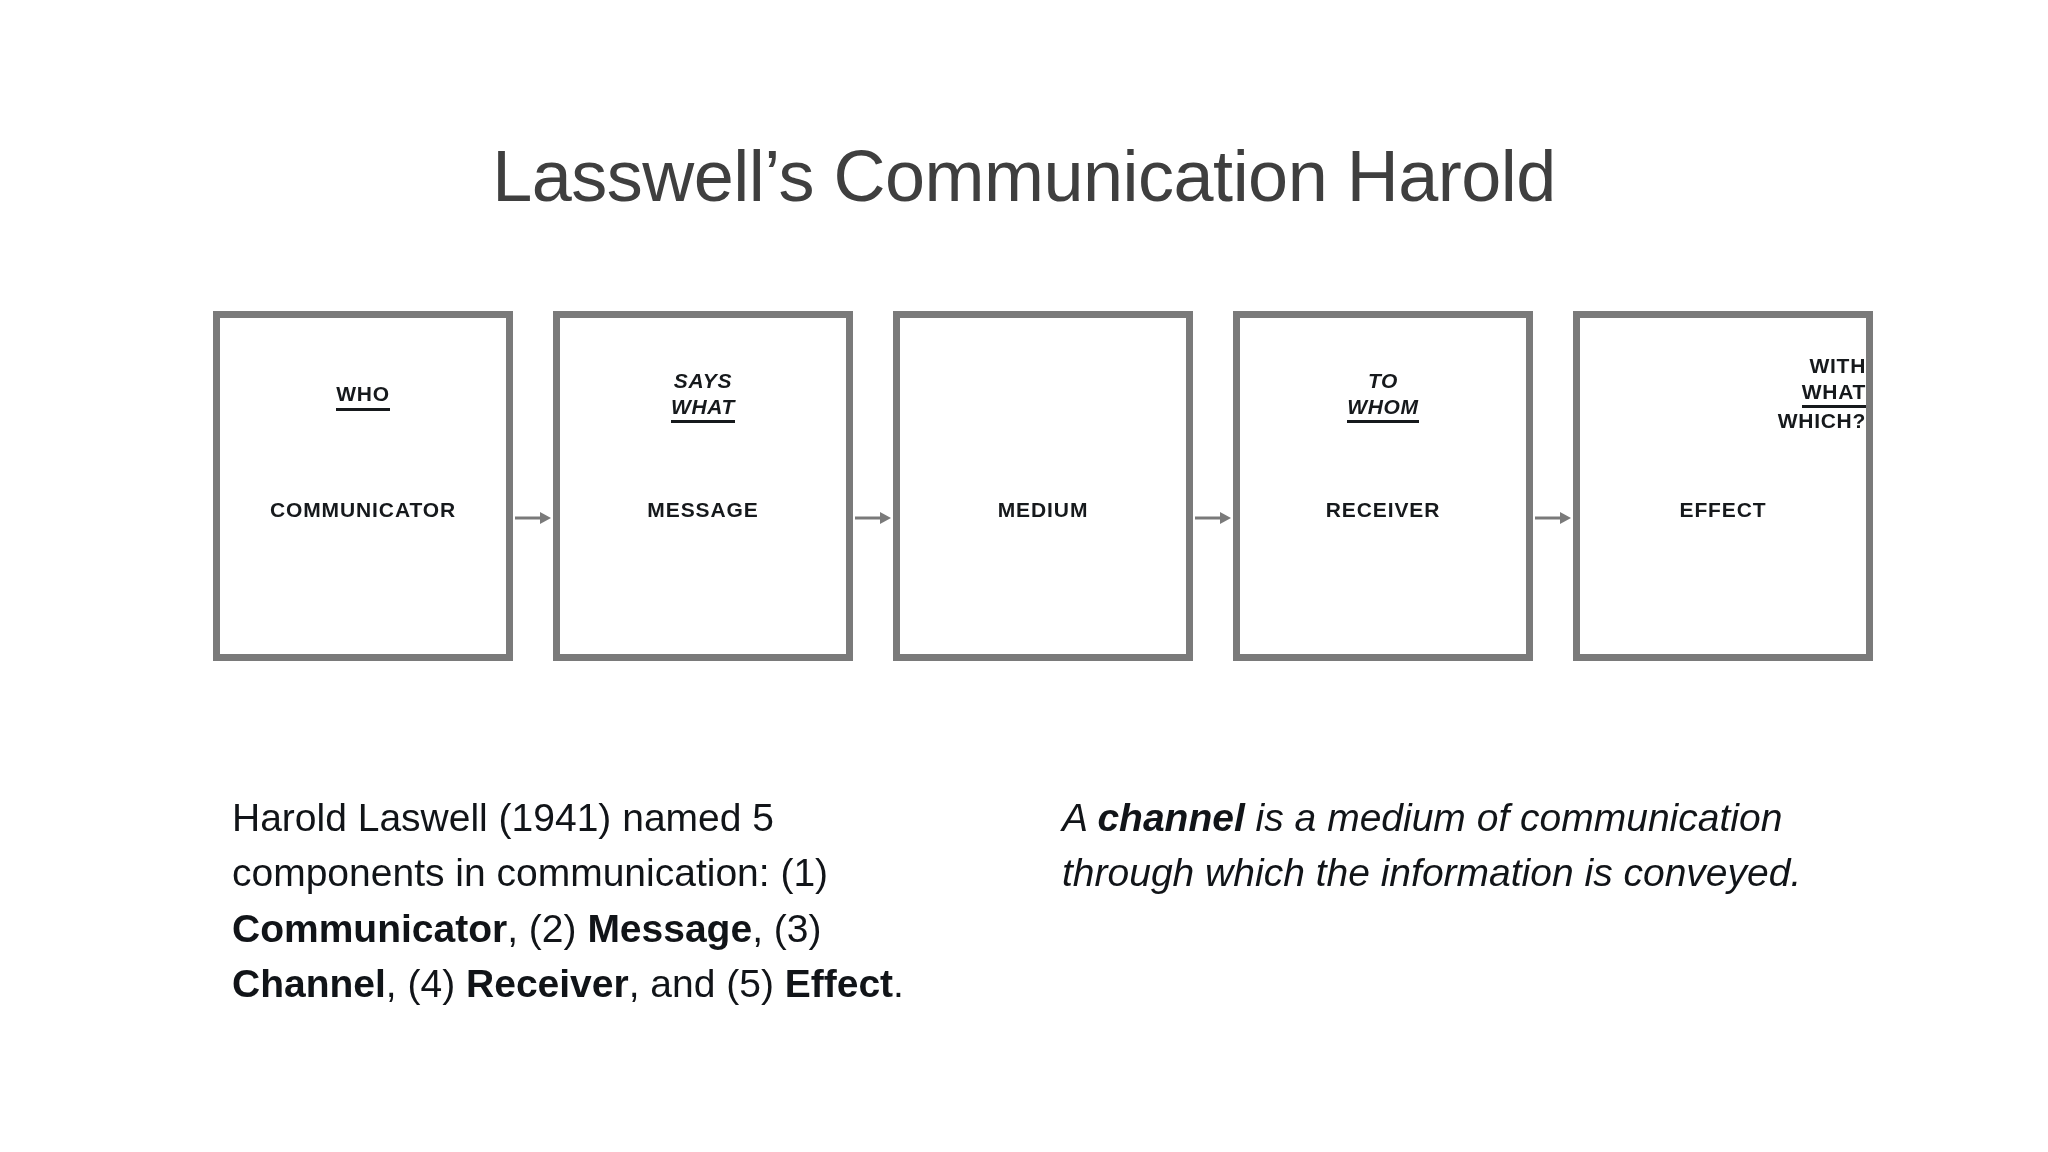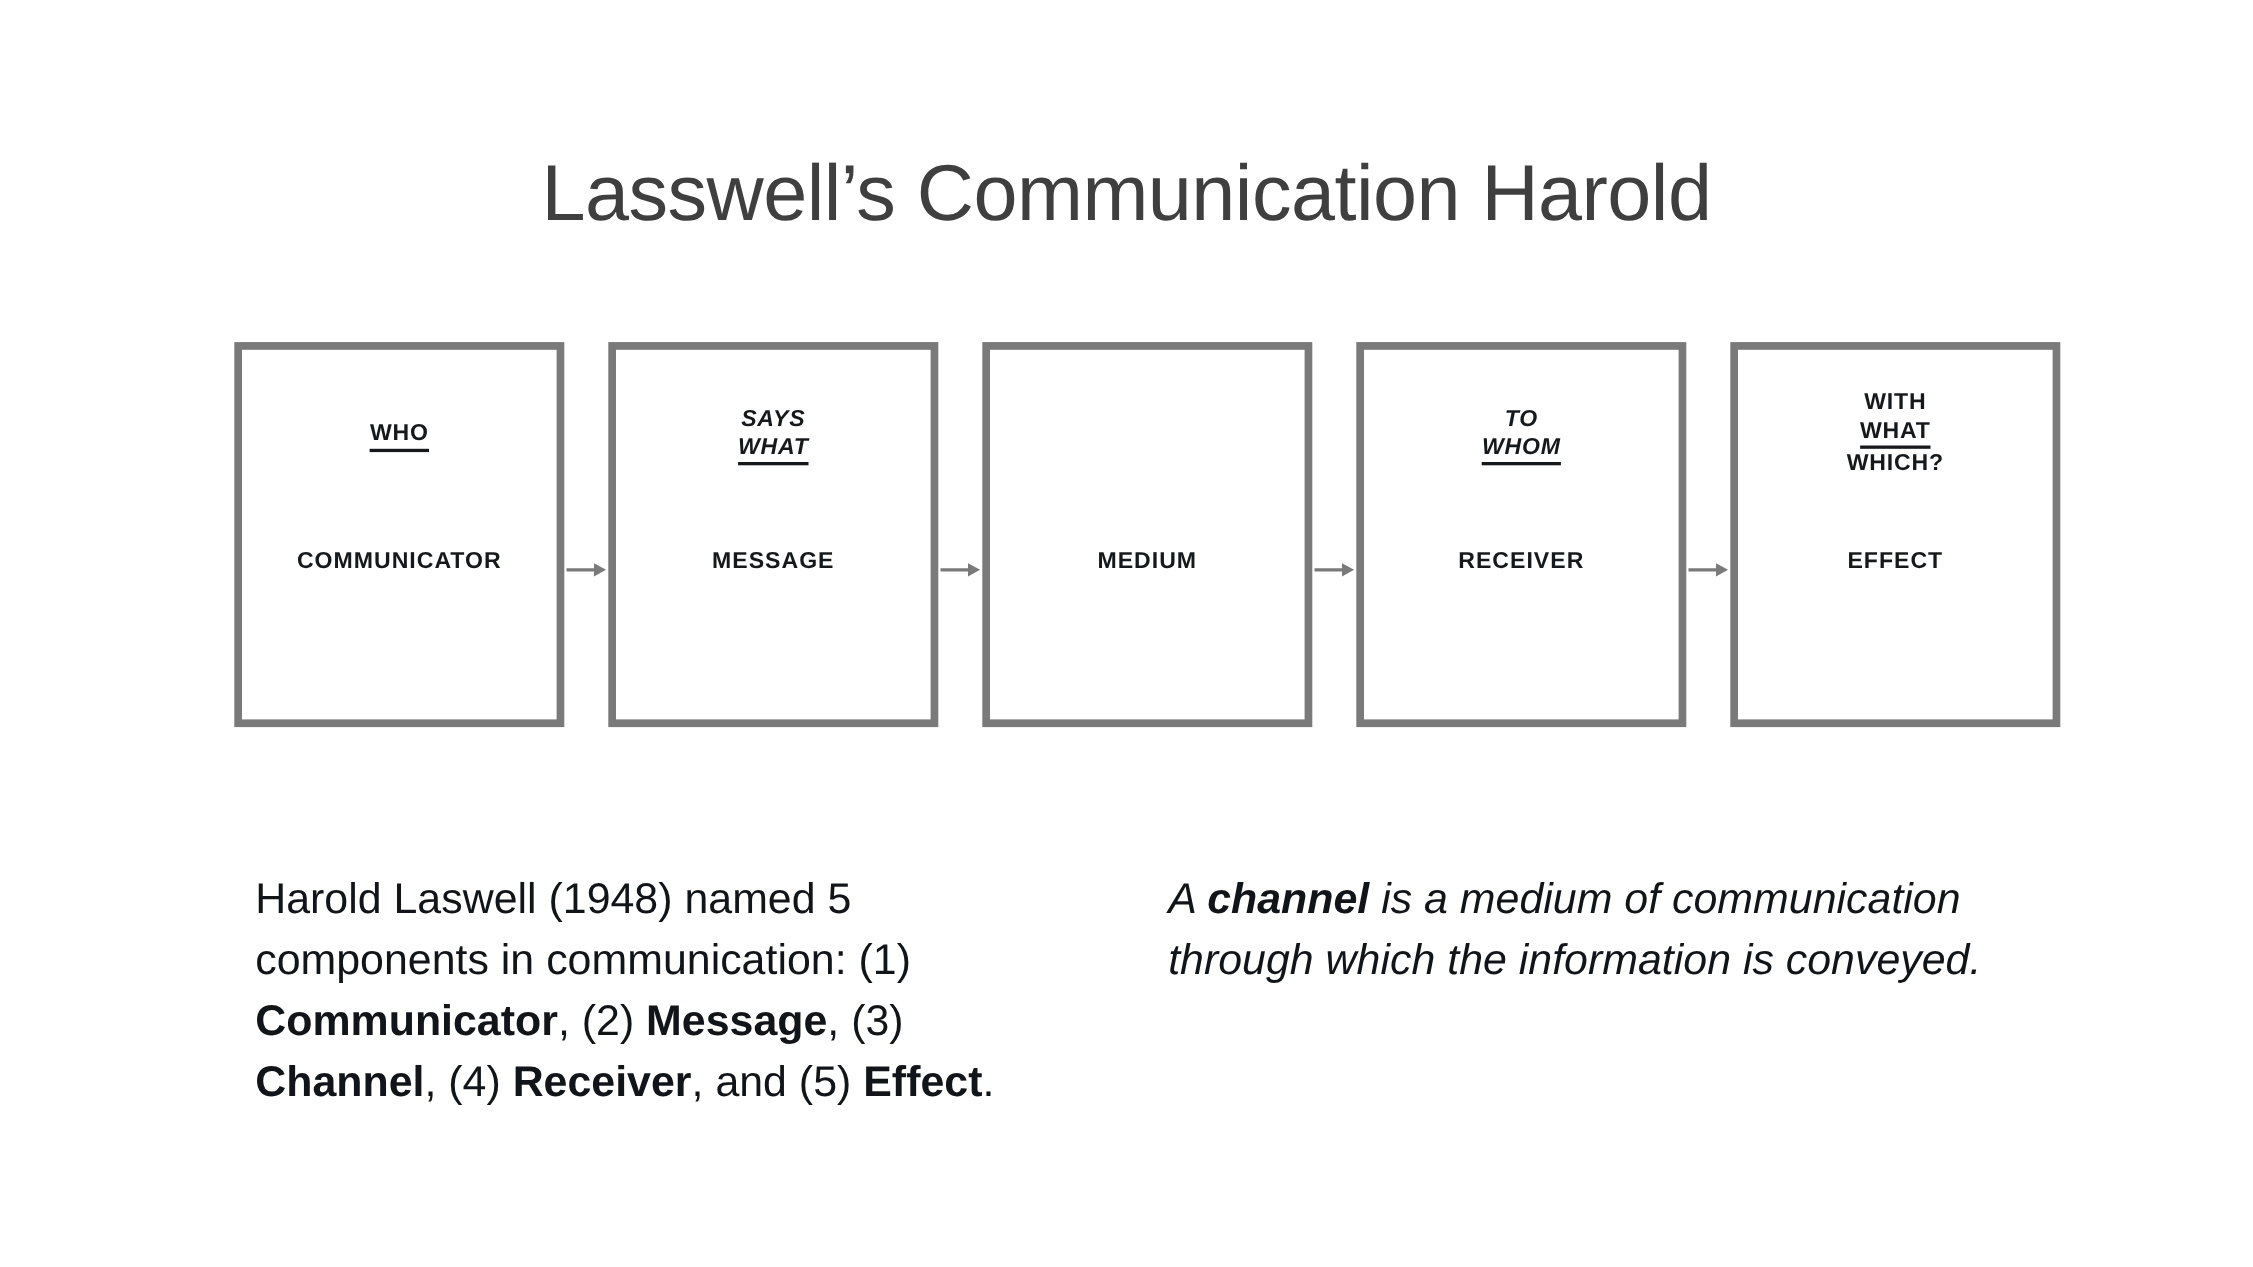--- a/index.html
+++ b/index.html
@@ -58,21 +58,21 @@
     right: 0;
     text-align: center;
     font-size: 21px;
     font-weight: 700;
     color: #16191c;
     letter-spacing: 0.7px;
     line-height: 1.22;
   }
   .q-lines-1 { top: 63px; }
   .q-lines-2 { top: 50px; font-style: italic; }
-  .q-lines-3 { top: 35px; }
+  .q-lines-3 { top: 35px; text-align: right; }
   .q-underline {
     display: inline-block;
     border-bottom: 3px solid #16191c;
     padding-bottom: 1px;
   }
   .answer {
     position: absolute;
     left: 0;
     right: 0;
     top: 180px;
@@ -167,15 +167,15 @@
       </svg>
     </div>
     <div class="model-box" style="left: 1360px;">
       <div class="box-inner">
         <div class="question q-lines-3"><span>WITH</span><br><span><span class="q-underline">WHAT</span></span><br><span>WHICH?</span></div>
         <div class="answer">EFFECT</div>
       </div>
     </div>
   </div>
 
-<div id="left-paragraph" class="body-text"><span>Harold Laswell (1948) named 5 components in communication: (1) </span><b>Communicator</b><span>, (2) </span><b>Message</b><span>, (3) </span><b>Channel</b><span>, (4) </span><b>Receiver</b><span>, and (5) </span><b>Effect</b><span>.</span></div>
+<div id="left-paragraph" class="body-text"><span>Harold Laswell (1941) named 5 components in communication: (1) </span><b>Communicator</b><span>, (2) </span><b>Message</b><span>, (3) </span><b>Channel</b><span>, (4) </span><b>Receiver</b><span>, and (5) </span><b>Effect</b><span>.</span></div>
 
 <div id="right-paragraph" class="body-text"><span>A </span><b>channel</b><span> is a medium of communication through which the information is conveyed.</span></div>
 
 </body></html>

